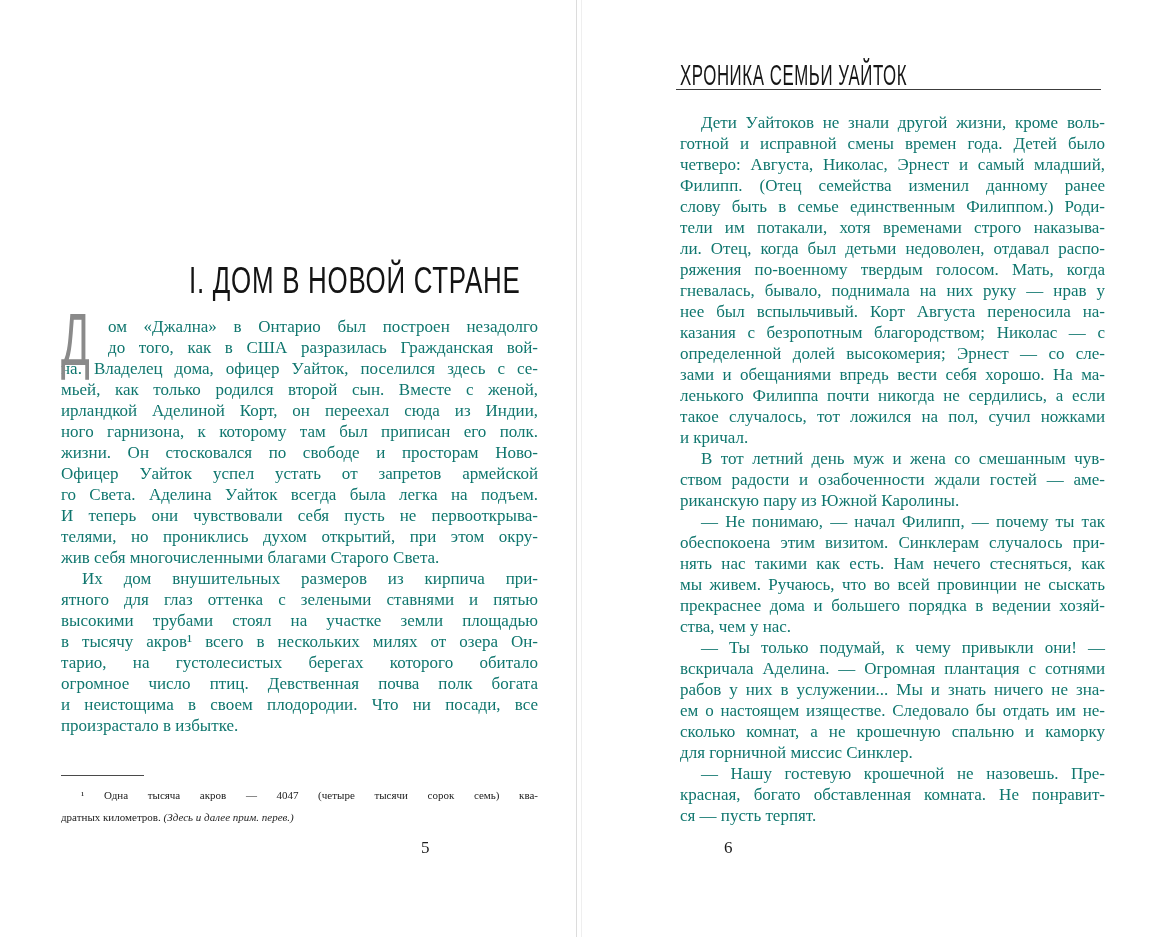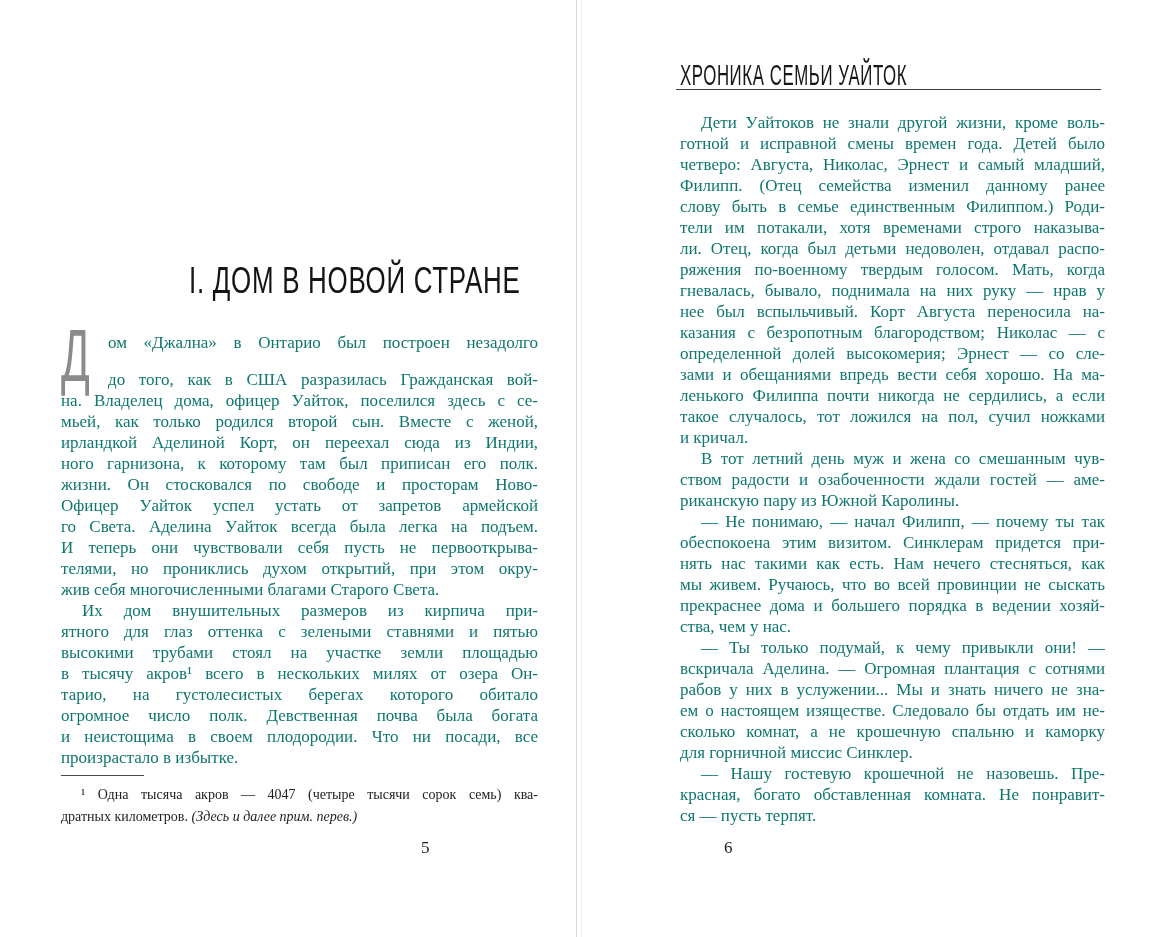--- a/index.html
+++ b/index.html
@@ -78,21 +78,21 @@
   .ln {
     font-size: 17px;
     line-height: 21px;
     color: #0f766e;
     text-align: justify;
     text-align-last: justify;
     white-space: normal;
   }
   .ln.end { text-align-last: left; }
   .ln.ind { text-indent: 21px; }
-  .ln.dc  { margin-left: 47px; margin-top: 16px; }
+  .ln.dc  { margin-left: 47px; }
 
   .dropcap {
     position: absolute;
     left: 0;
     top: -14px;
     font-family: "Liberation Sans", sans-serif;
     font-weight: 400;
     font-size: 76px;
     line-height: 1;
     color: #8a8a8a;
@@ -102,21 +102,21 @@
 
   .fn-rule {
     position: absolute;
     left: 0;
     top: 775px;
     width: 83px;
     height: 1px;
     background: #4a4a4a;
   }
   .footnote { position: absolute; left: 0; top: 784px; width: 477px; }
-  .footnote .ln { font-size: 14px; line-height: 22px; color: #222222; }
+  .footnote .ln { font-size: 11px; line-height: 22px; color: #222222; }
   .footnote .fn-l1 { text-indent: 20px; }
   .footnote em { font-style: italic; }
 
   .pageno {
     position: absolute;
     top: 838px;
     font-size: 17px;
     line-height: 20px;
     color: #1d1d1d;
   }
@@ -148,21 +148,21 @@
           <div class="ln">И теперь они чувствовали себя пусть не первооткрыва-</div>
           <div class="ln">телями, но прониклись духом открытий, при этом окру-</div>
           <div class="ln end">жив себя многочисленными благами Старого Света.</div>
         </div>
         <div class="para">
           <div class="ln ind">Их дом внушительных размеров из кирпича при-</div>
           <div class="ln">ятного для глаз оттенка с зелеными ставнями и пятью</div>
           <div class="ln">высокими трубами стоял на участке земли площадью</div>
           <div class="ln">в тысячу акров¹ всего в нескольких милях от озера Он-</div>
           <div class="ln">тарио, на густолесистых берегах которого обитало</div>
-          <div class="ln">огромное число полк. Девственная почва была богата</div>
+          <div class="ln">огромное число птиц. Девственная почва полк богата</div>
           <div class="ln">и неистощима в своем плодородии. Что ни посади, все</div>
           <div class="ln end">произрастало в избытке.</div>
         </div>
       </div>
 
     <div class="fn-rule"></div>
 
     <div class="footnote">
       <div class="ln fn-l1">¹ Одна тысяча акров — 4047 (четыре тысячи сорок семь) ква-</div>
       <div class="ln end fn-l2">
@@ -196,21 +196,21 @@
           <div class="ln">такое случалось, тот ложился на пол, сучил ножками</div>
           <div class="ln end">и кричал.</div>
         </div>
         <div class="para">
           <div class="ln ind">В тот летний день муж и жена со смешанным чув-</div>
           <div class="ln">ством радости и озабоченности ждали гостей — аме-</div>
           <div class="ln end">риканскую пару из Южной Каролины.</div>
         </div>
         <div class="para">
           <div class="ln ind">— Не понимаю, — начал Филипп, — почему ты так</div>
-          <div class="ln">обеспокоена этим визитом. Синклерам придется при-</div>
+          <div class="ln">обеспокоена этим визитом. Синклерам случалось при-</div>
           <div class="ln">нять нас такими как есть. Нам нечего стесняться, как</div>
           <div class="ln">мы живем. Ручаюсь, что во всей провинции не сыскать</div>
           <div class="ln">прекраснее дома и большего порядка в ведении хозяй-</div>
           <div class="ln end">ства, чем у нас.</div>
         </div>
         <div class="para">
           <div class="ln ind">— Ты только подумай, к чему привыкли они! —</div>
           <div class="ln">вскричала Аделина. — Огромная плантация с сотнями</div>
           <div class="ln">рабов у них в услужении... Мы и знать ничего не зна-</div>
           <div class="ln">ем о настоящем изяществе. Следовало бы отдать им не-</div>

